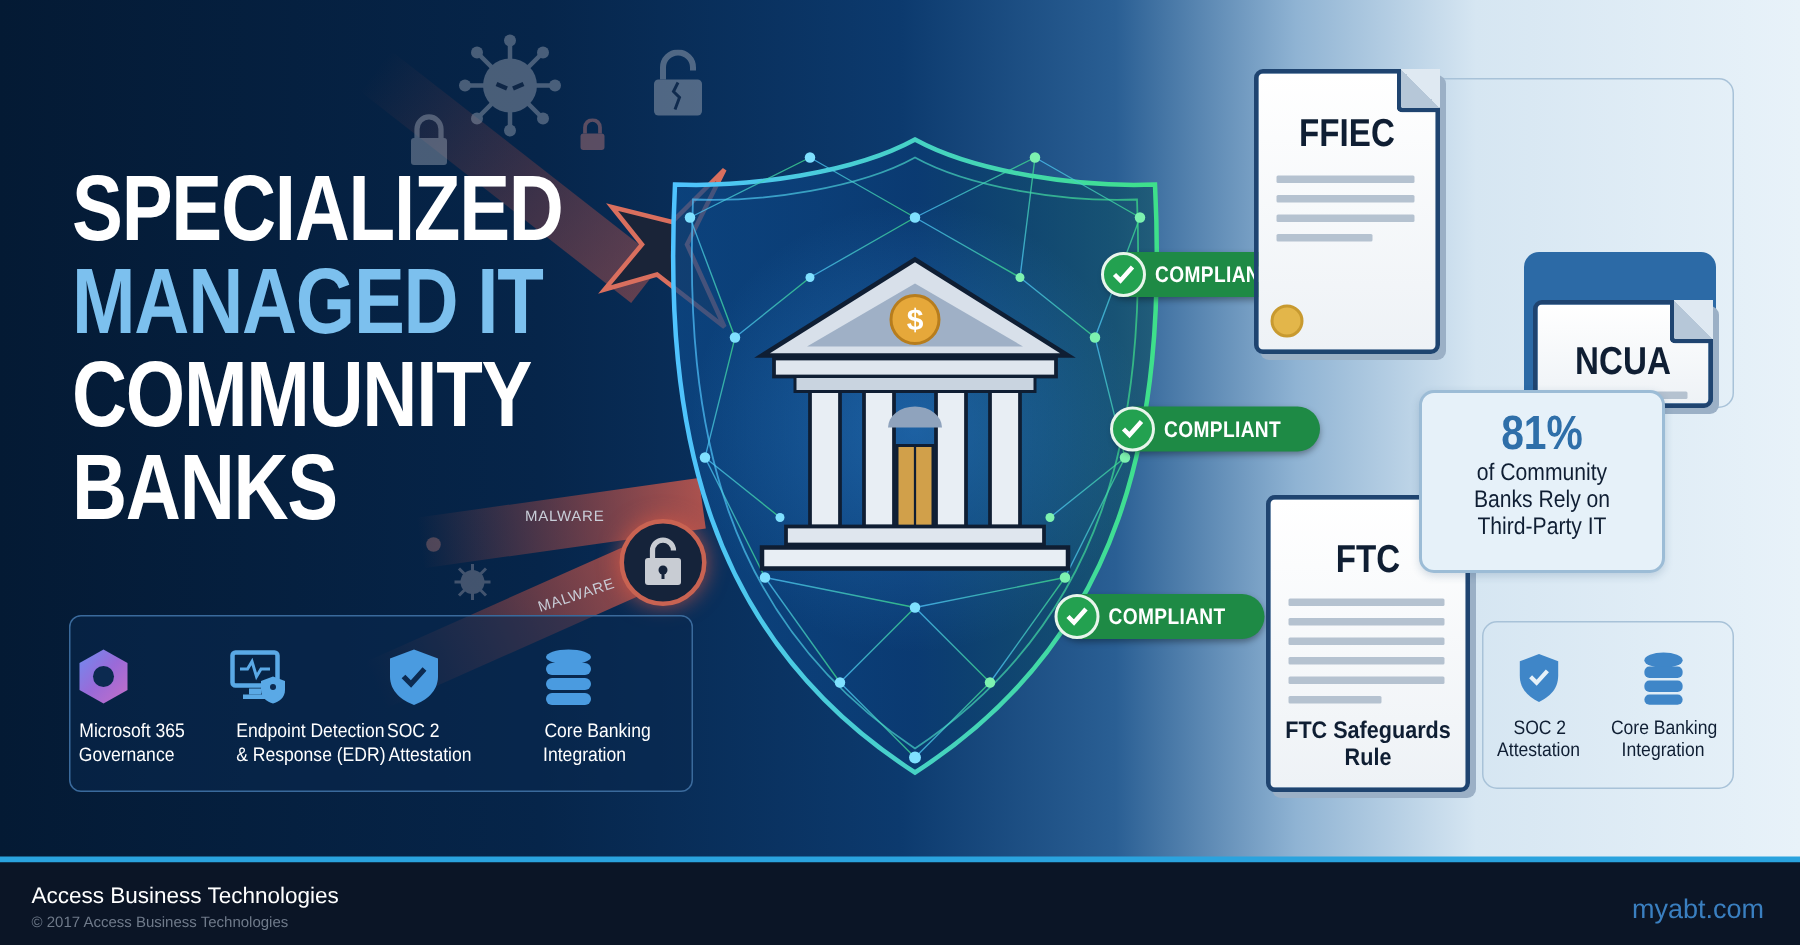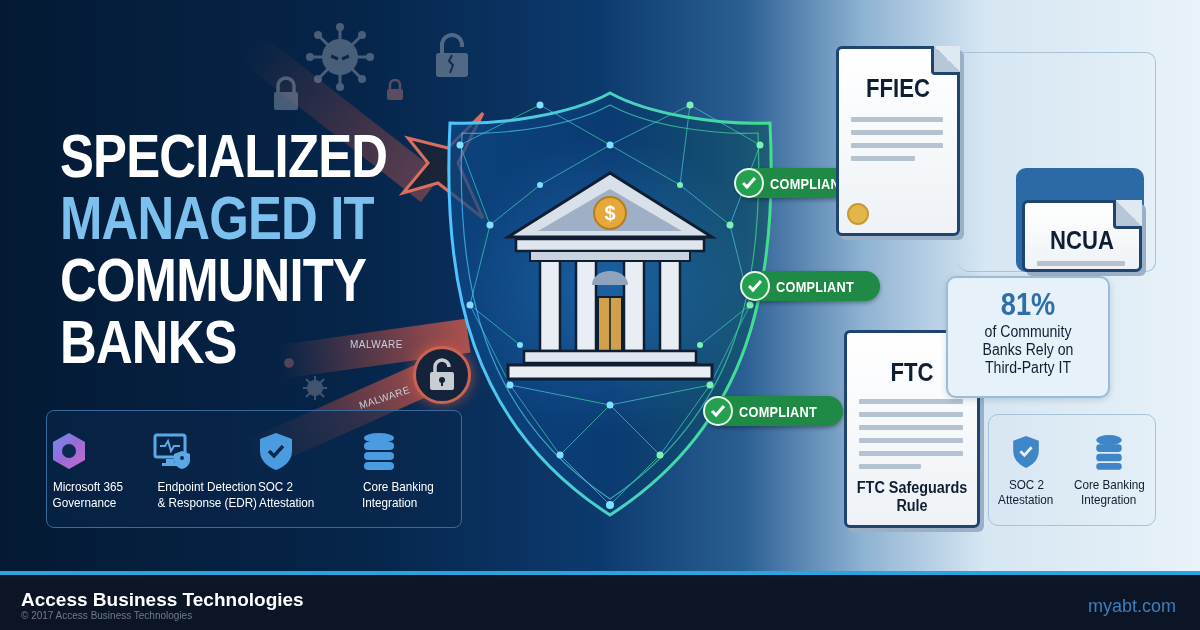--- a/index.html
+++ b/index.html
@@ -8,26 +8,26 @@
 
   .hero {
     position: absolute; left: 0; top: 0; width: 1200px; height: 572px;
     background: linear-gradient(90deg, #041a34 0%, #06254a 30%, #0c3a6e 50%, #2a5f94 62%, #8fb3d3 72%, #d6e6f2 82%, #e8f2f9 100%);
     overflow: hidden;
   }
   .accent-line { position: absolute; left: 0; top: 571px; width: 1200px; height: 4px; background: #2aa3de; }
 
   
   .footer { position: absolute; left: 0; top: 575px; width: 1200px; height: 55px; background: #0b1526; }
-  .footer-company { position: absolute; left: 21px; top: 14px; font-size: 19px; font-weight: bold; color: #ffffff; }
+  .footer-company { position: absolute; left: 21px; top: 14px; font-size: 15px; font-weight: normal; color: #ffffff; }
   .footer-copy { position: absolute; left: 21px; top: 35px; font-size: 10px; color: #6f7a8a; }
   .footer-url { position: absolute; right: 24px; top: 21px; font-size: 18px; color: #3a7fc0; }
 
   
-  .title { position: absolute; left: 48px; top: 125px; margin-left: 12px; }
+  .title { position: absolute; left: 48px; top: 109px; }
   .title-line {
     display: block; font-family: "Liberation Sans", sans-serif; font-weight: bold;
     font-size: 62px; line-height: 62px; letter-spacing: -1px; color: #ffffff;
     transform: scaleX(0.82); transform-origin: left center; white-space: nowrap;
   }
   .title-line.accent { color: #7cc0ee; }
 
   
   .feature-panel {
     position: absolute; left: 46px; top: 410px; width: 416px; height: 118px;
@@ -83,21 +83,21 @@
     position: absolute; left: 0; width: 100%; text-align: center;
     font-weight: bold; color: #0f1e33; font-size: 26px; transform: scaleX(0.85);
   }
   .doc-lines { position: absolute; left: 12px; right: 14px; }
   .doc-lines span { display: block; height: 5px; background: #b5c2d0; margin-bottom: 8px; border-radius: 1px; }
   .doc-caption { position: absolute; left: 0; width: 100%; text-align: center; font-weight: bold; color: #0f1e33; font-size: 16px; line-height: 18px; transform: scaleX(0.9); }
 
   .folder-back { position: absolute; background: #2c6aa6; border-radius: 10px; }
 
   .stat-box {
-    position: absolute; left: 946px; top: 276px; width: 164px; height: 122px;
+    position: absolute; left: 946px; top: 260px; width: 164px; height: 122px;
     background: #e6f1f9; border: 2px solid #9cbcd6; border-radius: 10px;
     text-align: center; box-shadow: 0 2px 6px rgba(40,80,120,0.2);
   }
   .stat-value { font-size: 32px; font-weight: bold; color: #2f6fa9; margin-top: 8px; transform: scaleX(0.85); }
   .stat-desc { font-size: 16px; color: #0f1e33; line-height: 18px; transform: scaleX(0.88); }
 
   .mini-panel {
     position: absolute; left: 988px; top: 414px; width: 168px; height: 112px;
     border: 1.5px solid #a8c2d8; border-radius: 10px;
     display: flex; justify-content: space-around; padding-top: 18px;

